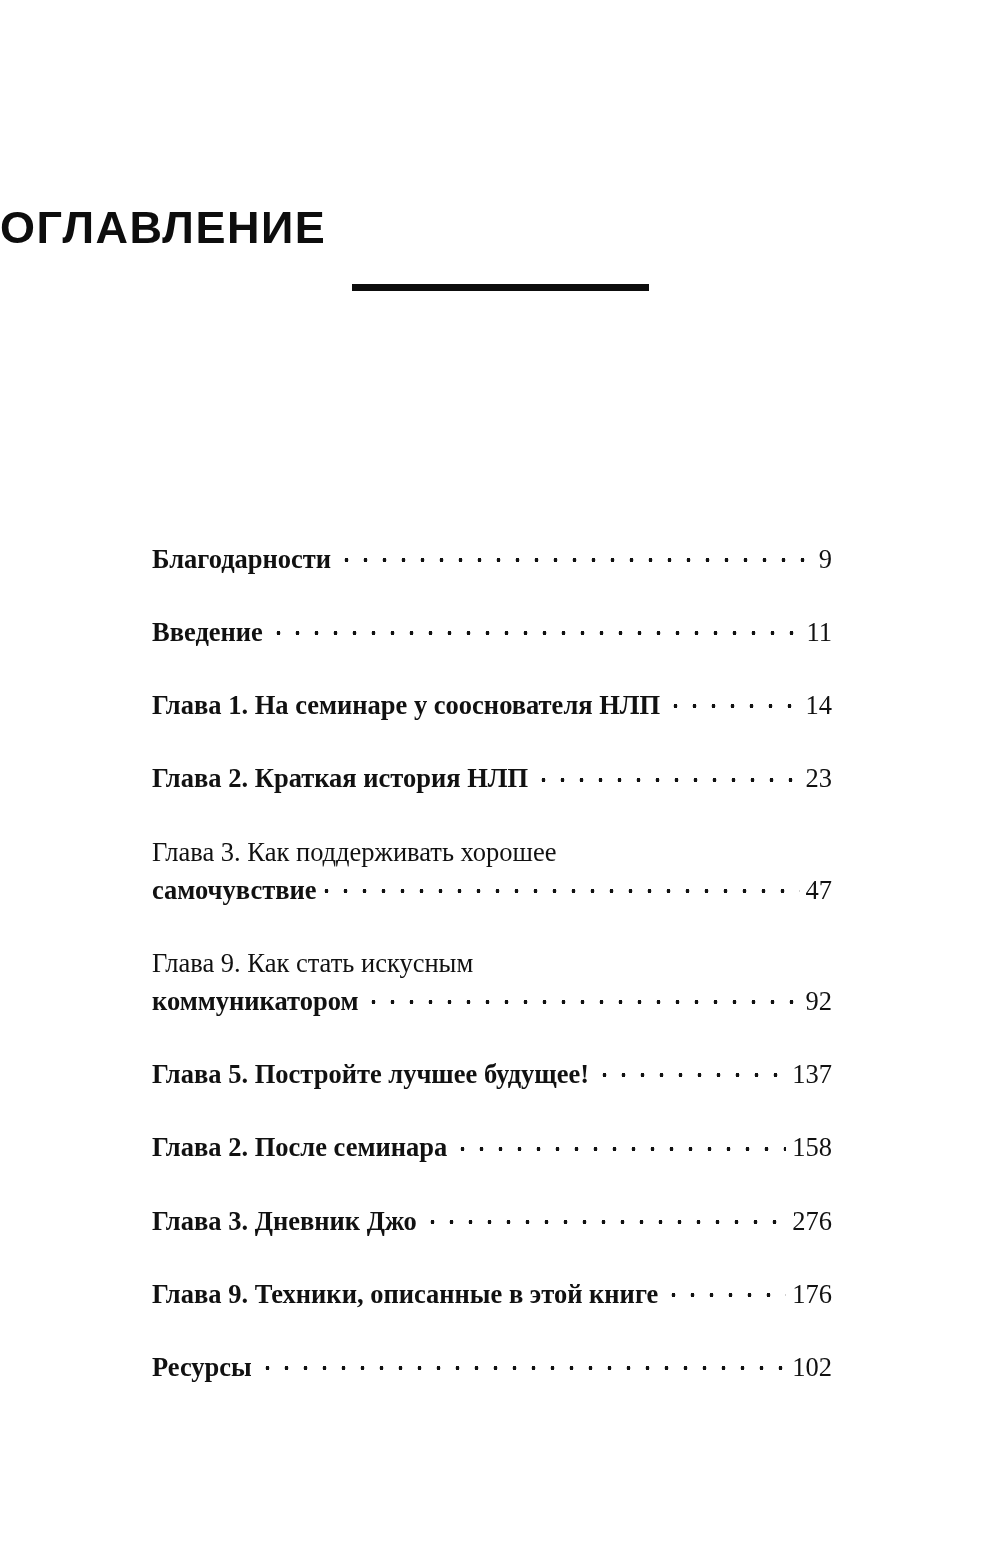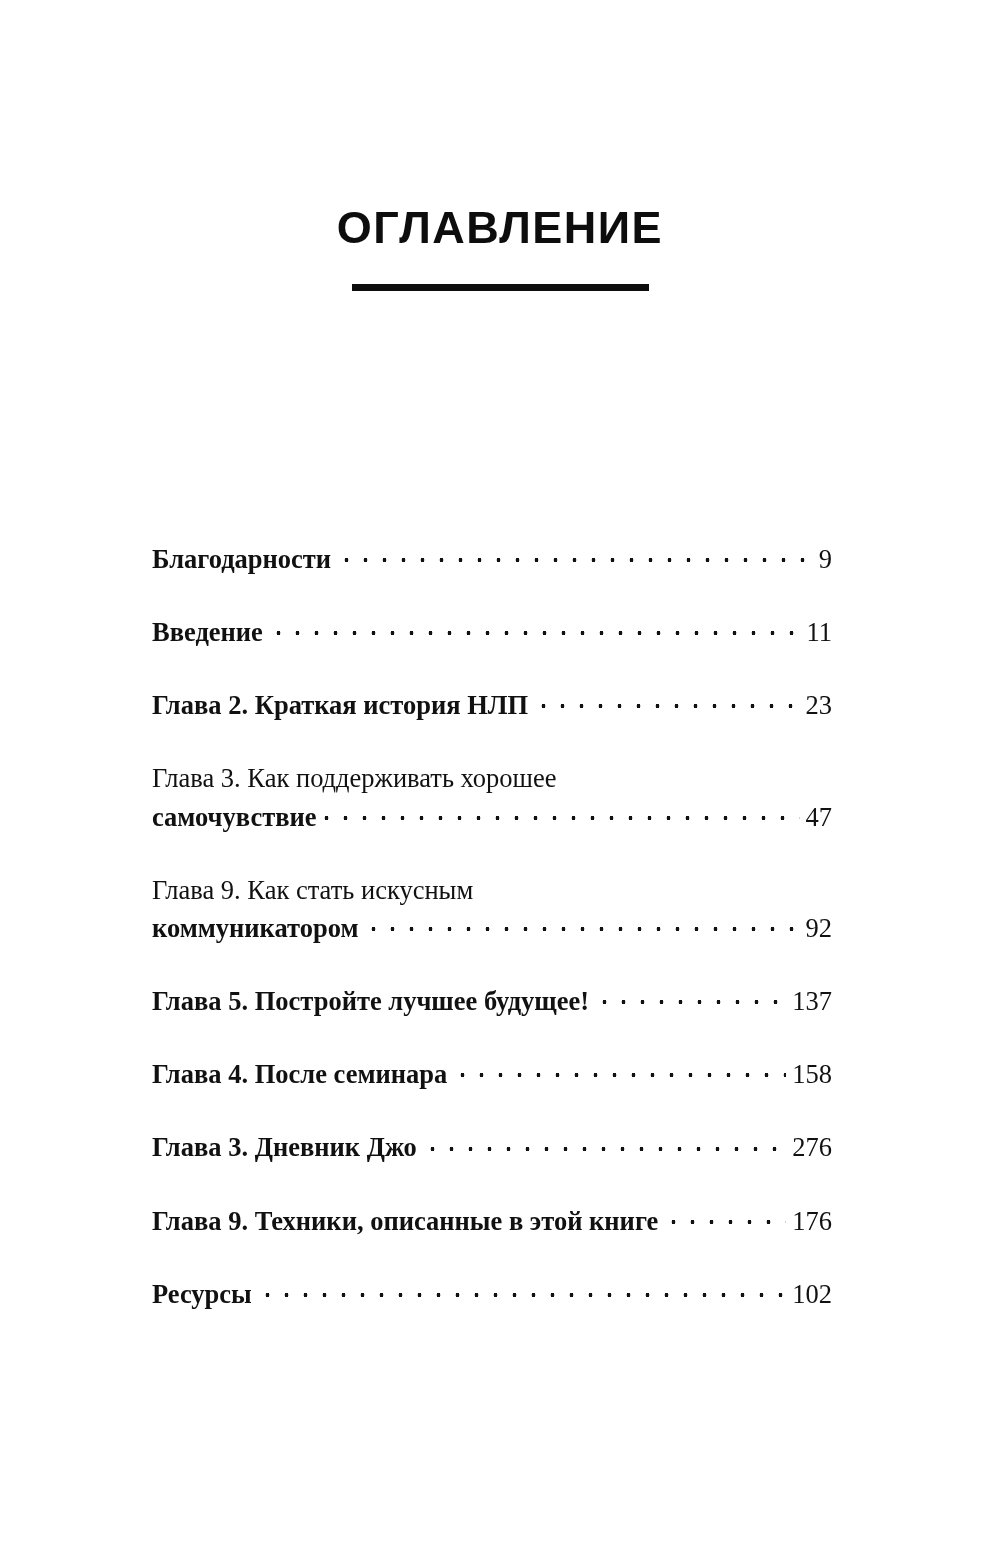--- a/index.html
+++ b/index.html
@@ -21,21 +21,20 @@
     inset: 0;
     background: #ffffff;
   }
 
   
   .toc-title-wrap {
     position: absolute;
     top: 205px;
     left: 0;
     right: 0;
-    text-align: center;
   }
   .toc-title {
     font-family: "Liberation Sans", sans-serif;
     font-weight: bold;
     font-size: 45px;
     letter-spacing: 1.5px;
     color: #0d0d0d;
     line-height: 1;
     margin: 0;
   }
@@ -128,20 +127,27 @@
       </div>
       <div class="toc-entry">
         <div class="entry-row">
           <span class="entry-label">Введение</span>
           <span class="entry-leader"></span>
           <span class="entry-page">11</span>
         </div>
       </div>
       <div class="toc-entry">
         <div class="entry-row">
+          <span class="entry-label">Глава 1. На семинаре у сооснователя НЛП</span>
+          <span class="entry-leader"></span>
+          <span class="entry-page">14</span>
+        </div>
+      </div>
+      <div class="toc-entry">
+        <div class="entry-row">
           <span class="entry-label">Глава 2. Краткая история НЛП</span>
           <span class="entry-leader"></span>
           <span class="entry-page">23</span>
         </div>
       </div>
       <div class="toc-entry">
         <span class="entry-line-plain">Глава 3. Как поддерживать хорошее</span>
         <div class="entry-row">
           <span class="entry-label">самочувствие</span>
           <span class="entry-leader nogap-left"></span>
@@ -158,21 +164,21 @@
       </div>
       <div class="toc-entry">
         <div class="entry-row">
           <span class="entry-label">Глава 5. Постройте лучшее будущее!</span>
           <span class="entry-leader"></span>
           <span class="entry-page">137</span>
         </div>
       </div>
       <div class="toc-entry">
         <div class="entry-row">
-          <span class="entry-label">Глава 4. После семинара</span>
+          <span class="entry-label">Глава 2. После семинара</span>
           <span class="entry-leader"></span>
           <span class="entry-page">158</span>
         </div>
       </div>
       <div class="toc-entry">
         <div class="entry-row">
           <span class="entry-label">Глава 3. Дневник Джо</span>
           <span class="entry-leader"></span>
           <span class="entry-page">276</span>
         </div>

